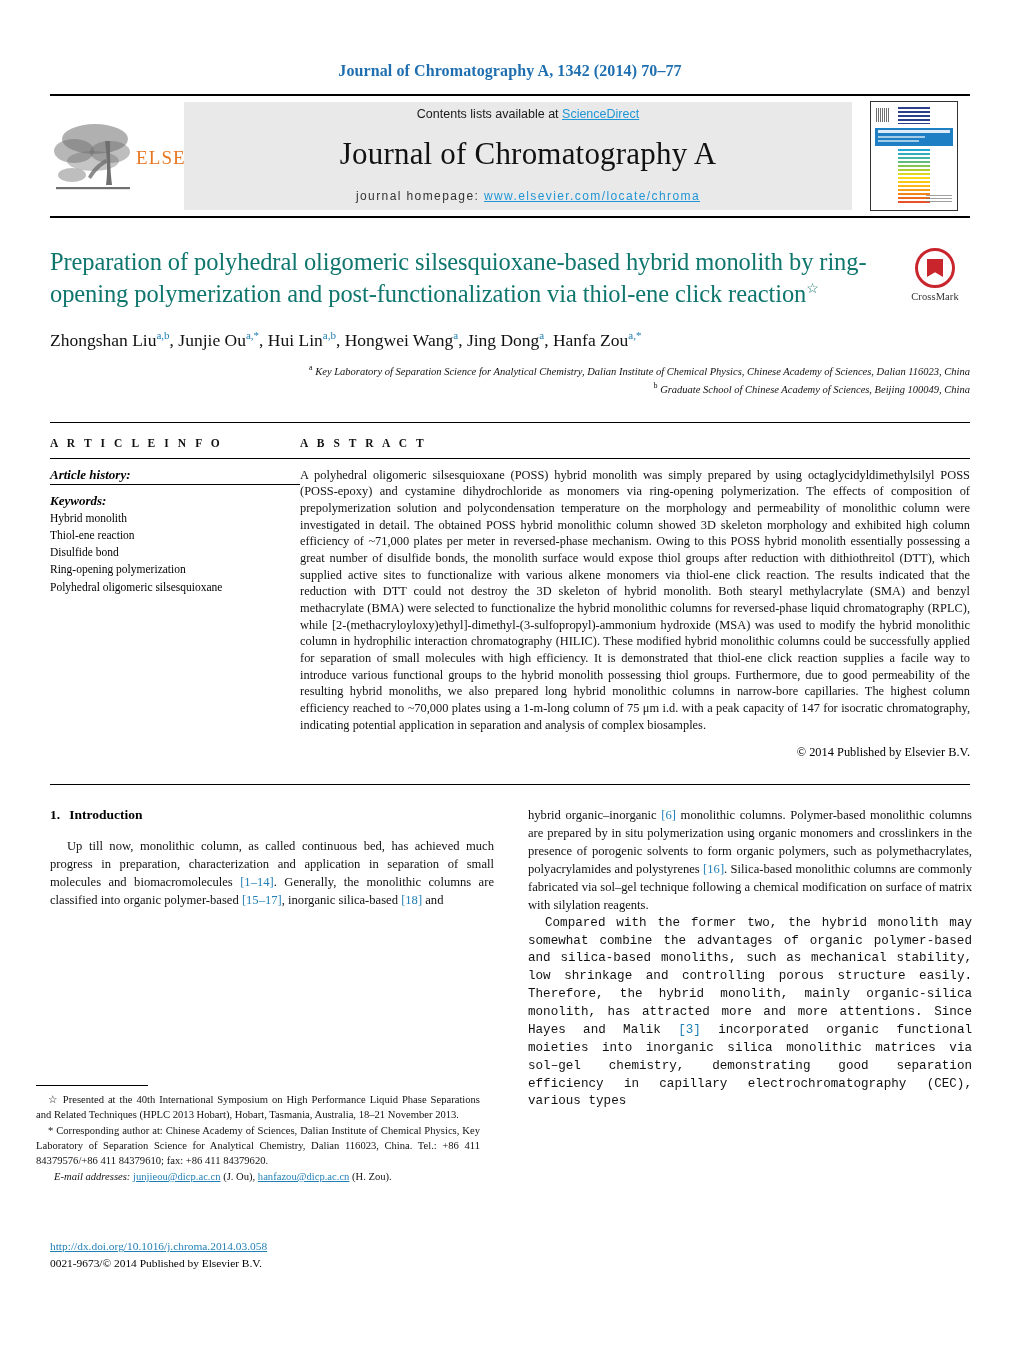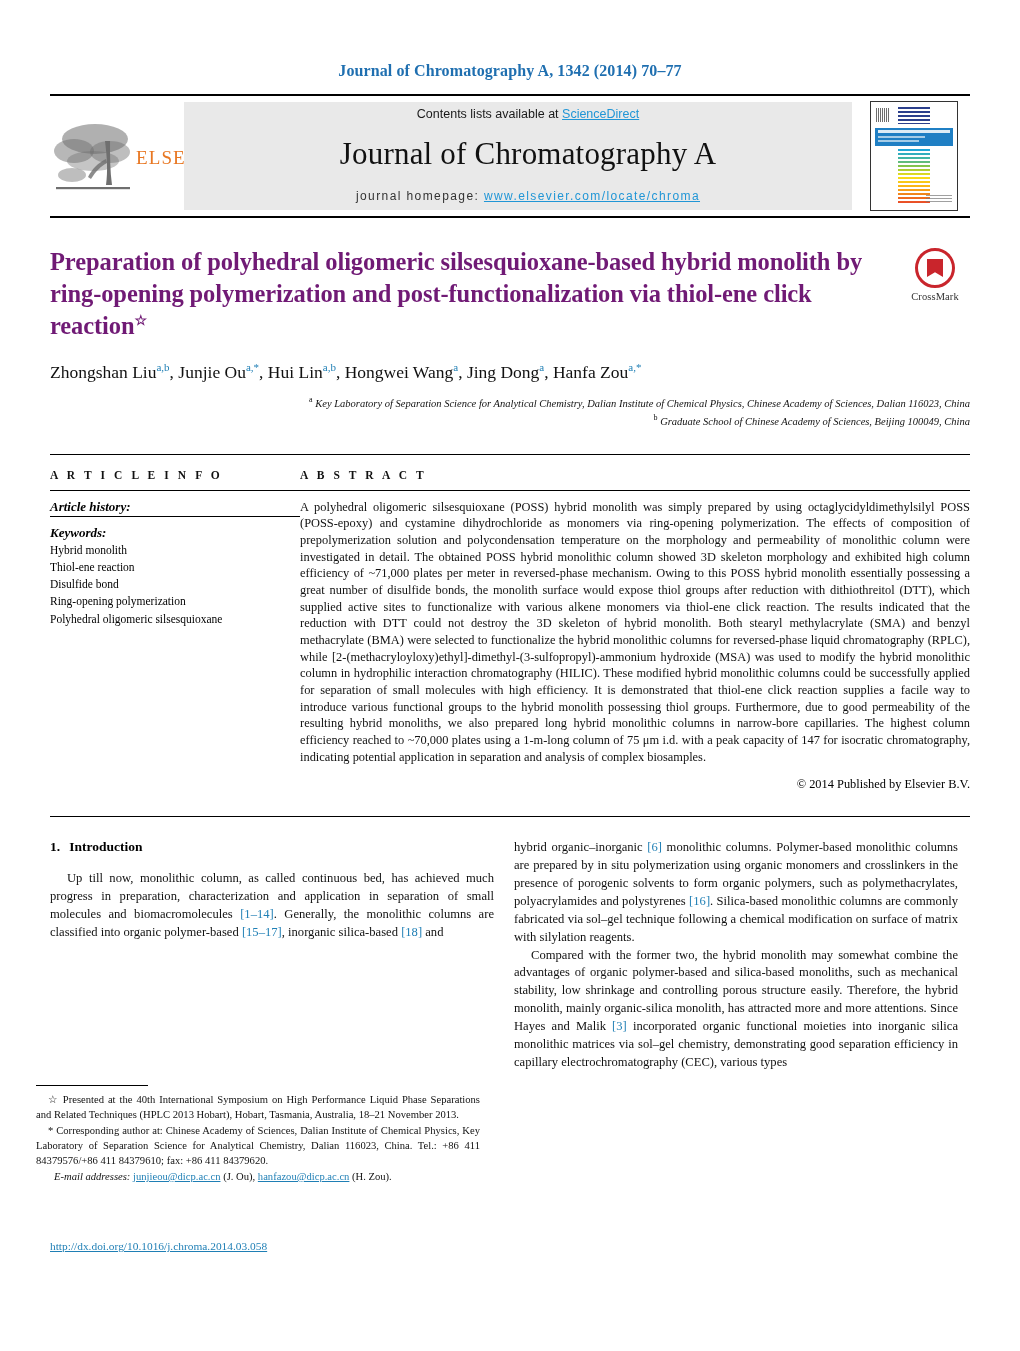--- a/index.html
+++ b/index.html
@@ -186,22 +186,22 @@
     align-items: flex-start;
   }
   .title-main {
     flex: 1 1 auto;
     padding-right: 18px;
   }
   .paper-title {
     font-family: "Liberation Serif", serif;
     font-size: 24.5px;
     line-height: 1.30;
-    font-weight: bold;
-    color: #701a75;
+    font-weight: normal;
+    color: #0f766e;
     margin: 0;
     letter-spacing: -0.1px;
   }
   .paper-title .star-mark {
     font-size: 14px;
     vertical-align: super;
   }
   .crossmark {
     flex: 0 0 70px;
     width: 70px;
@@ -303,41 +303,41 @@
   }
 
   
   .body-rule {
     border-top: 1.6px solid #000;
     margin-top: 24px;
   }
   .two-col {
     margin-top: 22px;
     display: flex;
-    gap: 20px;
+    gap: 34px;
     position: relative;
   }
   .col { width: 444px; flex: 0 0 444px; }
   .h1 {
     font-family: "Liberation Serif", serif;
     font-weight: bold;
     font-size: 13.5px;
     margin: 0 0 15px 0;
   }
   .h1 .num { margin-right: 9px; }
   p.body-par {
     font-family: "Liberation Serif", serif;
     font-size: 12.6px;
     line-height: 1.42;
     text-align: justify;
     margin: 0;
     text-indent: 17px;
     color: #111;
   }
-  p.body-par + p.body-par { margin-top: 0; }
+  p.body-par + p.body-par { margin-top: 0; font-family: Liberation Mono, monospace; }
   .ref { color: #1f7fb5; }
 
   
   .footnotes {
     position: absolute;
     left: 36px;
     top: 1085px;
     width: 444px;
   }
   .fn-rule {
@@ -483,15 +483,16 @@
 
   <div class="footnotes">
     <div class="fn-rule"></div>
     <p class="fn"><span class="lead">☆</span><span> Presented at the 40th International Symposium on High Performance Liquid Phase Separations and Related Techniques (HPLC 2013 Hobart), Hobart, Tasmania, Australia, 18–21 November 2013.</span></p>
     <p class="fn"><span class="lead">*</span><span> Corresponding author at: Chinese Academy of Sciences, Dalian Institute of Chemical Physics, Key Laboratory of Separation Science for Analytical Chemistry, Dalian 116023, China. Tel.: +86 411 84379576/+86 411 84379610; fax: +86 411 84379620.</span></p>
     <p class="fn" style="text-indent:18px"><em>E-mail addresses:</em> <a class="link" href="#">junjieou@dicp.ac.cn</a><span> (J. Ou), </span><a class="link" href="#">hanfazou@dicp.ac.cn</a><span> (H. Zou).</span></p>
   </div>
 
   <div class="doi-block">
     <div><a class="doi" href="#">http://dx.doi.org/10.1016/j.chroma.2014.03.058</a></div>
+    <div>0021-9673/© 2014 Published by Elsevier B.V.</div>
   </div>
 
 </div>
 
 </body></html>

